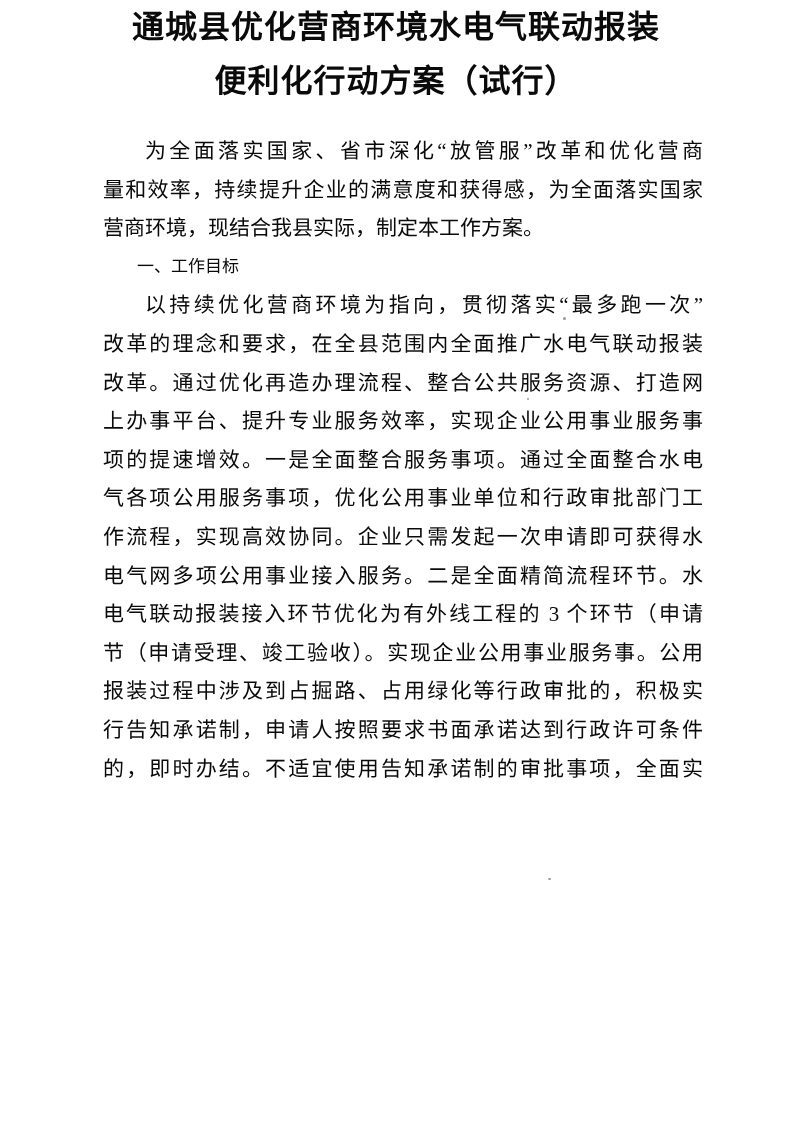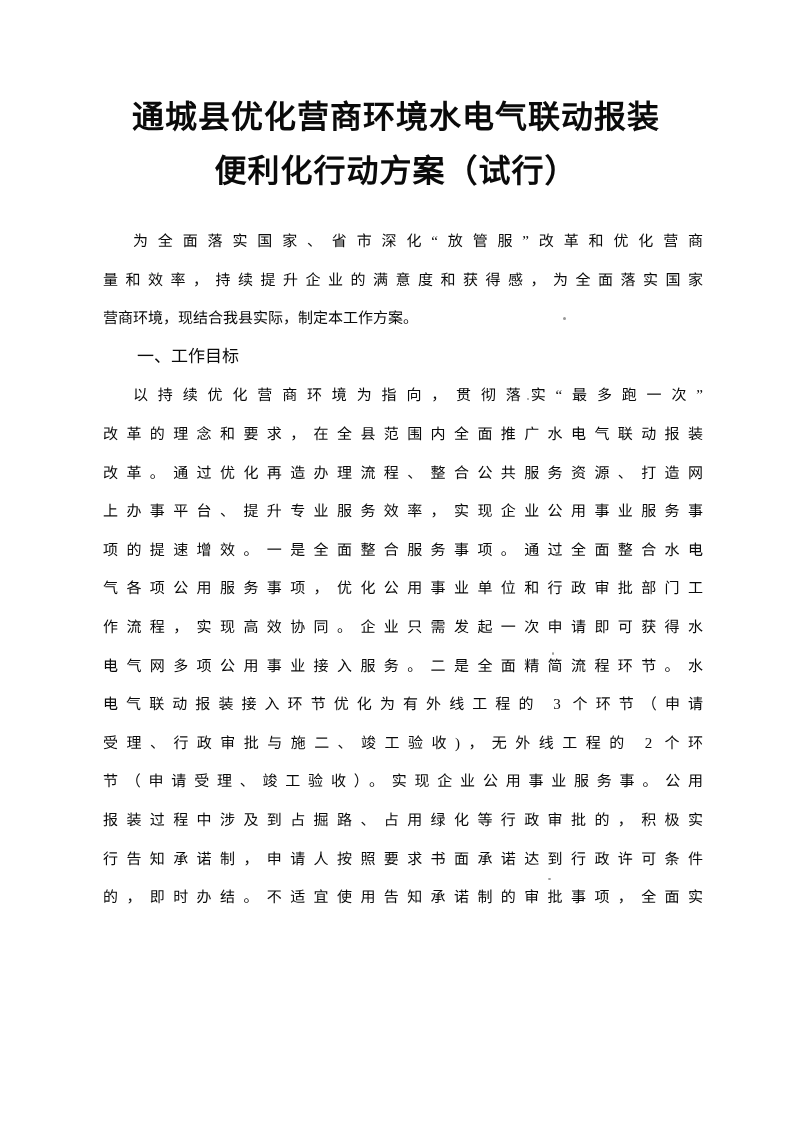--- a/index.html
+++ b/index.html
@@ -11,33 +11,32 @@
     position: relative;
     width: 792px;
     height: 1123px;
     background: #ffffff;
     overflow: hidden;
     font-family: "Liberation Serif", "DejaVu Serif", serif;
     color: #0a0a0a;
     -webkit-font-smoothing: none;
   }
   .title {
-    padding-top: 90px;
     text-align: center;
     font-weight: 700;
     font-size: 32px;
     line-height: 54px;
     letter-spacing: 1px;
   }
   .content {
     width: 600px;
     margin: 24px 89px 0 103px;
   }
   .line {
-    font-size: 15px;
+    font-size: 21px;
     height: 38.6px;
     line-height: 38.6px;
     text-align: justify;
     text-align-last: justify;
     text-justify: inter-character;
     white-space: nowrap;
   }
   .line.indent { text-indent: 2em; }
   .line.end { text-align-last: left; }
   .line.heading {
@@ -79,21 +78,20 @@
 
     <div class="line indent">以持续优化营商环境为指向，贯彻落实“最多跑一次”</div>
     <div class="line">改革的理念和要求，在全县范围内全面推广水电气联动报装</div>
     <div class="line">改革。通过优化再造办理流程、整合公共服务资源、打造网</div>
     <div class="line">上办事平台、提升专业服务效率，实现企业公用事业服务事</div>
     <div class="line">项的提速增效。一是全面整合服务事项。通过全面整合水电</div>
     <div class="line">气各项公用服务事项，优化公用事业单位和行政审批部门工</div>
     <div class="line">作流程，实现高效协同。企业只需发起一次申请即可获得水</div>
     <div class="line">电气网多项公用事业接入服务。二是全面精简流程环节。水</div>
     <div class="line">电气联动报装接入环节优化为有外线工程的 3 个环节（申请</div>
-    <div class="line">受理、行政审批与施二、竣工验收)，无外线工程的 2 个环</div>
     <div class="line">节（申请受理、竣工验收）。实现企业公用事业服务事。公用</div>
     <div class="line">报装过程中涉及到占掘路、占用绿化等行政审批的，积极实</div>
     <div class="line">行告知承诺制，申请人按照要求书面承诺达到行政许可条件</div>
     <div class="line">的，即时办结。不适宜使用告知承诺制的审批事项，全面实</div>
   </div>
 
   <div class="speck s1"></div>
   <div class="speck s2"></div>
   <div class="speck s3"></div>
   <div class="speck s4"></div>

